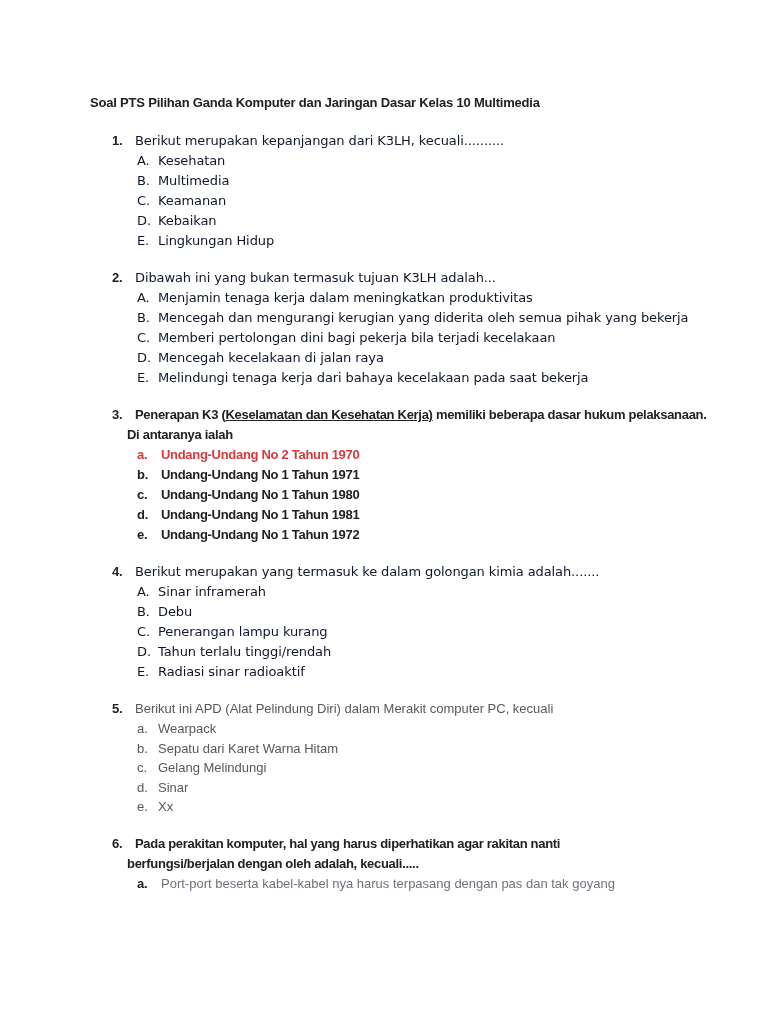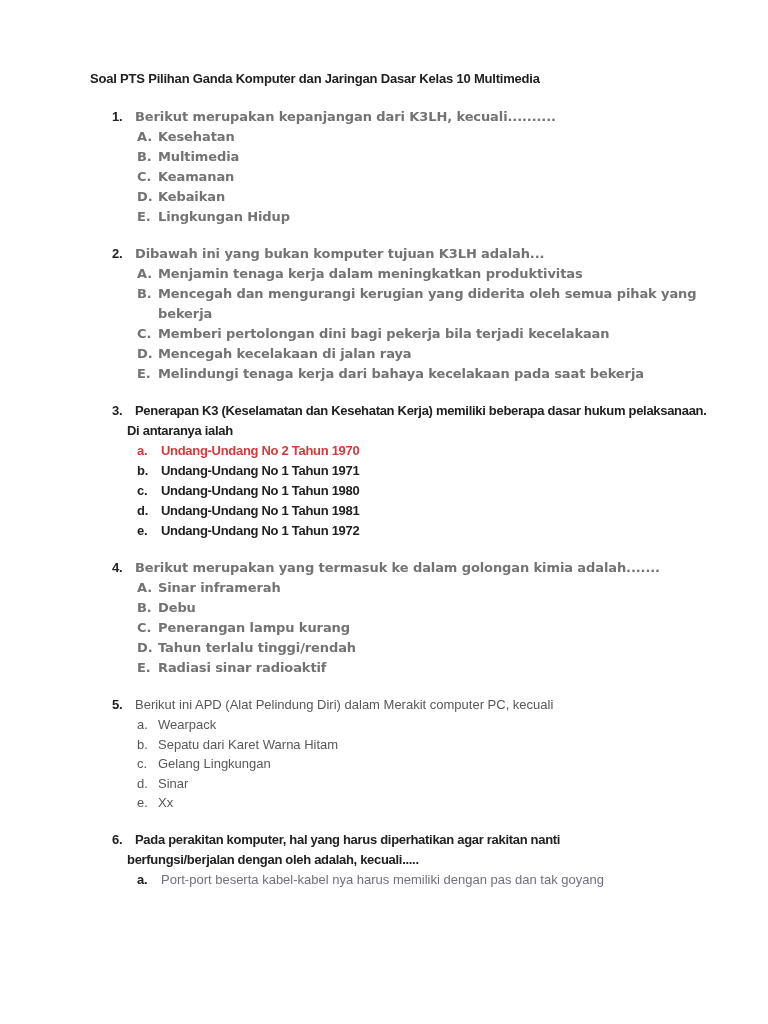--- a/index.html
+++ b/index.html
@@ -2,21 +2,21 @@
 <html><head>
 <meta charset="utf-8">
 <style>
   html, body { margin: 0; padding: 0; background: #ffffff; }
   .page {
     position: relative;
     width: 768px;
     height: 988px;
     background: #ffffff;
     box-sizing: border-box;
-    padding: 71px 56px 0 112px;
+    padding: 95px 56px 0 112px;
     overflow: hidden;
   }
   .title {
     font-family: "Liberation Sans", sans-serif;
     font-weight: 700;
     font-size: 13px;
     letter-spacing: -0.2px;
     color: #212121;
     margin-left: -22px;
     margin-bottom: 21px;
@@ -29,25 +29,25 @@
     font-family: "Liberation Sans", sans-serif;
     font-weight: 700;
     color: #212121;
     width: 23px;
     flex-shrink: 0;
     letter-spacing: -0.2px;
   }
   .options { margin-left: 25px; }
   .option { display: flex; line-height: 20px; }
   .o-label { width: 21px; flex-shrink: 0; }
-  .u { }
+  .u { text-decoration: underline; }
 
   
   .hand { font-family: "DejaVu Sans", sans-serif; font-size: 13px; color: #3d3d3d; letter-spacing: -0.1px; }
-  .hand .q-text, .hand .o-label, .hand .o-text { color: #737373; font-weight: bold; }
+  .hand .q-text, .hand .o-label, .hand .o-text { color: #0f172a; }
 
   
   .boldcond { font-family: "Liberation Sans", sans-serif; font-size: 13px; font-weight: 700; color: #212121; letter-spacing: -0.3px; }
   .boldcond .o-label { width: 24px; }
 
   
   .plain { font-family: "Liberation Sans", sans-serif; font-size: 13px; color: #58585a; }
   .plain .option { line-height: 19.5px; }
 </style>
 </head>
@@ -82,21 +82,21 @@
       <div class="option">
         <span class="o-label">E.</span>
         <span class="o-text">Lingkungan Hidup</span>
       </div>
     </div>
   </section>
 
   <section class="question hand">
     <div class="q-line">
       <span class="q-num">2.</span>
-      <span class="q-text">Dibawah ini yang bukan komputer tujuan K3LH adalah...</span>
+      <span class="q-text">Dibawah ini yang bukan termasuk tujuan K3LH adalah...</span>
     </div>
     <div class="options">
       <div class="option">
         <span class="o-label">A.</span>
         <span class="o-text">Menjamin tenaga kerja dalam meningkatkan produktivitas</span>
       </div>
       <div class="option">
         <span class="o-label">B.</span>
         <span class="o-text">Mencegah dan mengurangi kerugian yang diderita oleh semua pihak yang bekerja</span>
       </div>
@@ -183,21 +183,21 @@
       <div class="option">
         <span class="o-label">a.</span>
         <span class="o-text">Wearpack</span>
       </div>
       <div class="option">
         <span class="o-label">b.</span>
         <span class="o-text">Sepatu dari Karet Warna Hitam</span>
       </div>
       <div class="option">
         <span class="o-label">c.</span>
-        <span class="o-text">Gelang Lingkungan</span>
+        <span class="o-text">Gelang Melindungi</span>
       </div>
       <div class="option">
         <span class="o-label">d.</span>
         <span class="o-text">Sinar</span>
       </div>
       <div class="option">
         <span class="o-label">e.</span>
         <span class="o-text">Xx</span>
       </div>
     </div>
@@ -205,18 +205,18 @@
 
   <section class="question boldcond">
     <div class="q-line">
       <span class="q-num">6.</span>
       <span class="q-text">Pada perakitan komputer, hal yang harus diperhatikan agar rakitan nanti</span>
     </div>
     <div class="q-line2">berfungsi/berjalan dengan oleh adalah, kecuali.....</div>
     <div class="options">
       <div class="option">
         <span class="o-label">a.</span>
-        <span class="o-text" style="font-weight: 400; letter-spacing: 0px; color: rgb(113, 113, 125);">Port-port beserta kabel-kabel nya harus memiliki dengan pas dan tak goyang</span>
+        <span class="o-text" style="font-weight: 400; letter-spacing: 0px; color: rgb(113, 113, 125);">Port-port beserta kabel-kabel nya harus terpasang dengan pas dan tak goyang</span>
       </div>
     </div>
   </section>
 
 </div>
 
 </body></html>

